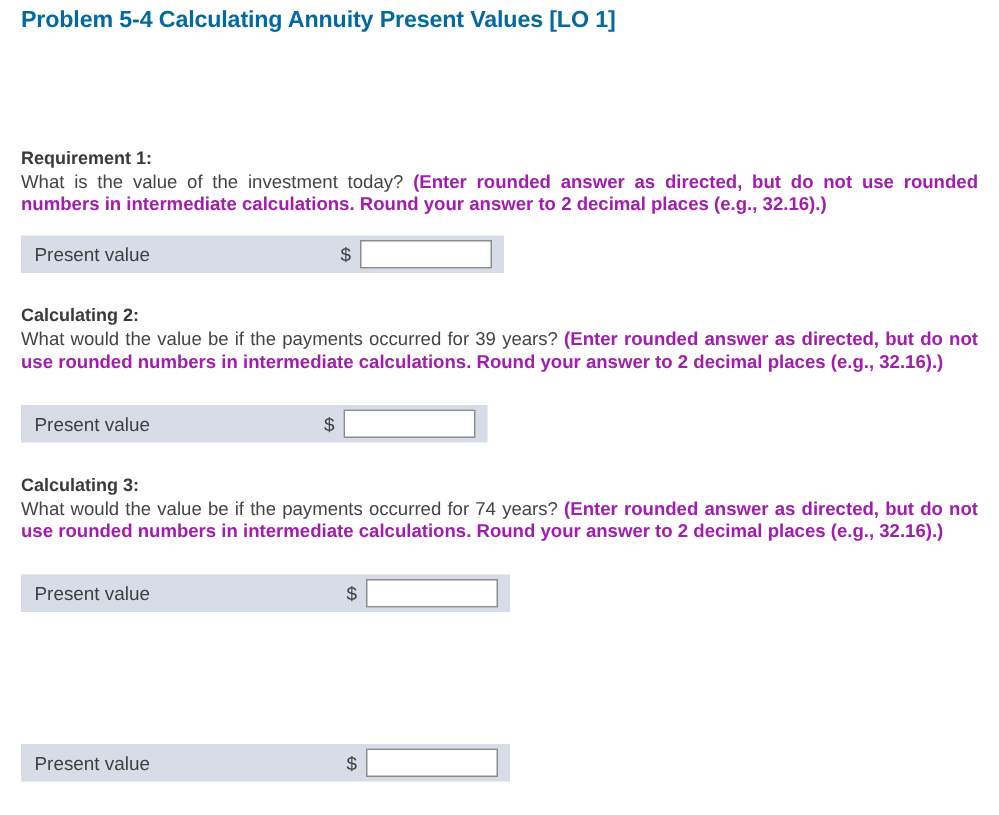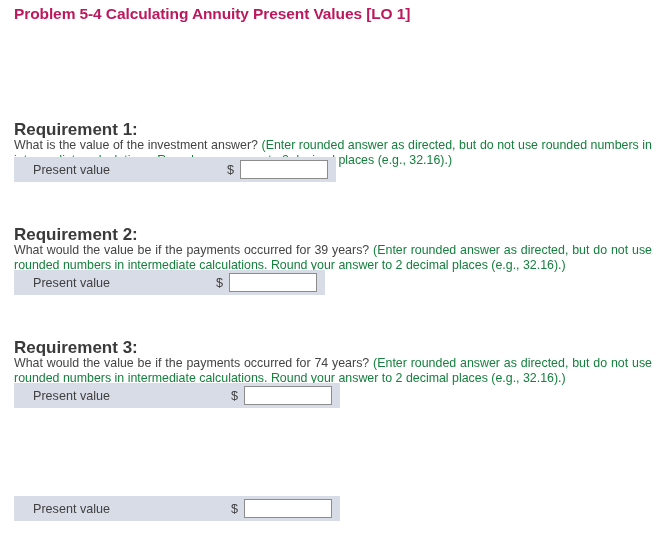--- a/index.html
+++ b/index.html
@@ -23,21 +23,21 @@
     box-sizing: border-box;
   }
 
   
   .title {
     position: absolute;
     left: 14px;
     top: 5px;
     font-size: 15.5px;
     font-weight: bold;
-    color: #be185d;
+    color: #0369a1;
     letter-spacing: -0.1px;
     white-space: nowrap;
   }
 
   
   .intro {
     position: absolute;
     left: 14px;
     top: 53px;
     width: 638px;
@@ -47,52 +47,51 @@
     text-align: justify;
   }
 
   
   .req {
     position: absolute;
     left: 14px;
     width: 638px;
   }
   .req-heading {
-    font-size: 17px;
+    font-size: 12px;
     line-height: 15.5px;
     font-weight: bold;
     color: #3a3a3a;
-    margin-top: 24px;
   }
   .req-question {
     font-size: 12.4px;
     line-height: 15.7px;
     color: #444444;
     text-align: justify;
   }
   .req-question .note {
-    color: #15803d;
-    font-weight: normal;
+    color: #a21caf;
+    font-weight: bold;
   }
 
   
   .answer-table {
     position: absolute;
     left: 14px;
     background: #d7dce7;
     border-collapse: collapse;
     box-sizing: border-box;
     height: 25px;
     display: flex;
     align-items: center;
   }
   .answer-label {
     font-size: 12.6px;
     color: #3f3f3f;
-    padding-left: 19px;
+    padding-left: 9px;
     white-space: nowrap;
     flex: 0 0 auto;
   }
   .answer-currency {
     font-size: 12.6px;
     color: #3f3f3f;
     margin-left: auto;
     padding-right: 6px;
     flex: 0 0 auto;
   }
@@ -115,43 +114,43 @@
 <body>
 
 <div class="page">
 
   <div class="title">Problem 5-4 Calculating Annuity Present Values [LO 1]</div>
 
 
   <div class="req" style="top:98px;">
     <div class="req-heading">Requirement 1:</div>
     <div class="req-question">
-      <span>What is the value of the investment answer? </span><span class="note">(Enter rounded answer as directed, but do not use rounded numbers in intermediate calculations. Round your answer to 2 decimal places (e.g., 32.16).)</span>
+      <span>What is the value of the investment today? </span><span class="note">(Enter rounded answer as directed, but do not use rounded numbers in intermediate calculations. Round your answer to 2 decimal places (e.g., 32.16).)</span>
     </div>
   </div>
   <div class="answer-table" style="top:157px; width:322px;">
     <span class="answer-label">Present value</span>
     <span class="answer-currency">$</span>
     <input class="answer-input" type="text" value="" style="">
   </div>
 
   <div class="req" style="top:203px;">
-    <div class="req-heading">Requirement 2:</div>
+    <div class="req-heading">Calculating 2:</div>
     <div class="req-question">
       <span>What would the value be if the payments occurred for 39 years? </span><span class="note">(Enter rounded answer as directed, but do not use rounded numbers in intermediate calculations. Round your answer to 2 decimal places (e.g., 32.16).)</span>
     </div>
   </div>
   <div class="answer-table" style="top:270px; width:311px;">
     <span class="answer-label">Present value</span>
     <span class="answer-currency">$</span>
     <input class="answer-input" type="text" value="" style="">
   </div>
 
   <div class="req" style="top:316px;">
-    <div class="req-heading">Requirement 3:</div>
+    <div class="req-heading">Calculating 3:</div>
     <div class="req-question">
       <span>What would the value be if the payments occurred for 74 years? </span><span class="note">(Enter rounded answer as directed, but do not use rounded numbers in intermediate calculations. Round your answer to 2 decimal places (e.g., 32.16).)</span>
     </div>
   </div>
   <div class="answer-table" style="top:383px; width:326px;">
     <span class="answer-label">Present value</span>
     <span class="answer-currency">$</span>
     <input class="answer-input" type="text" value="" style="">
   </div>
 

